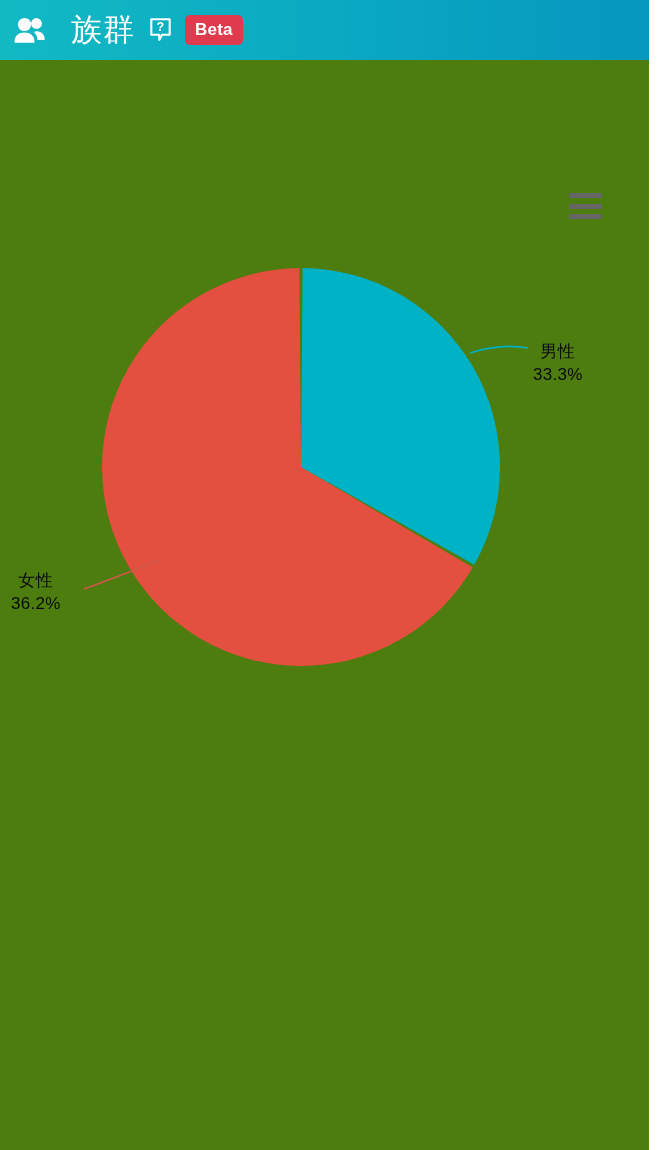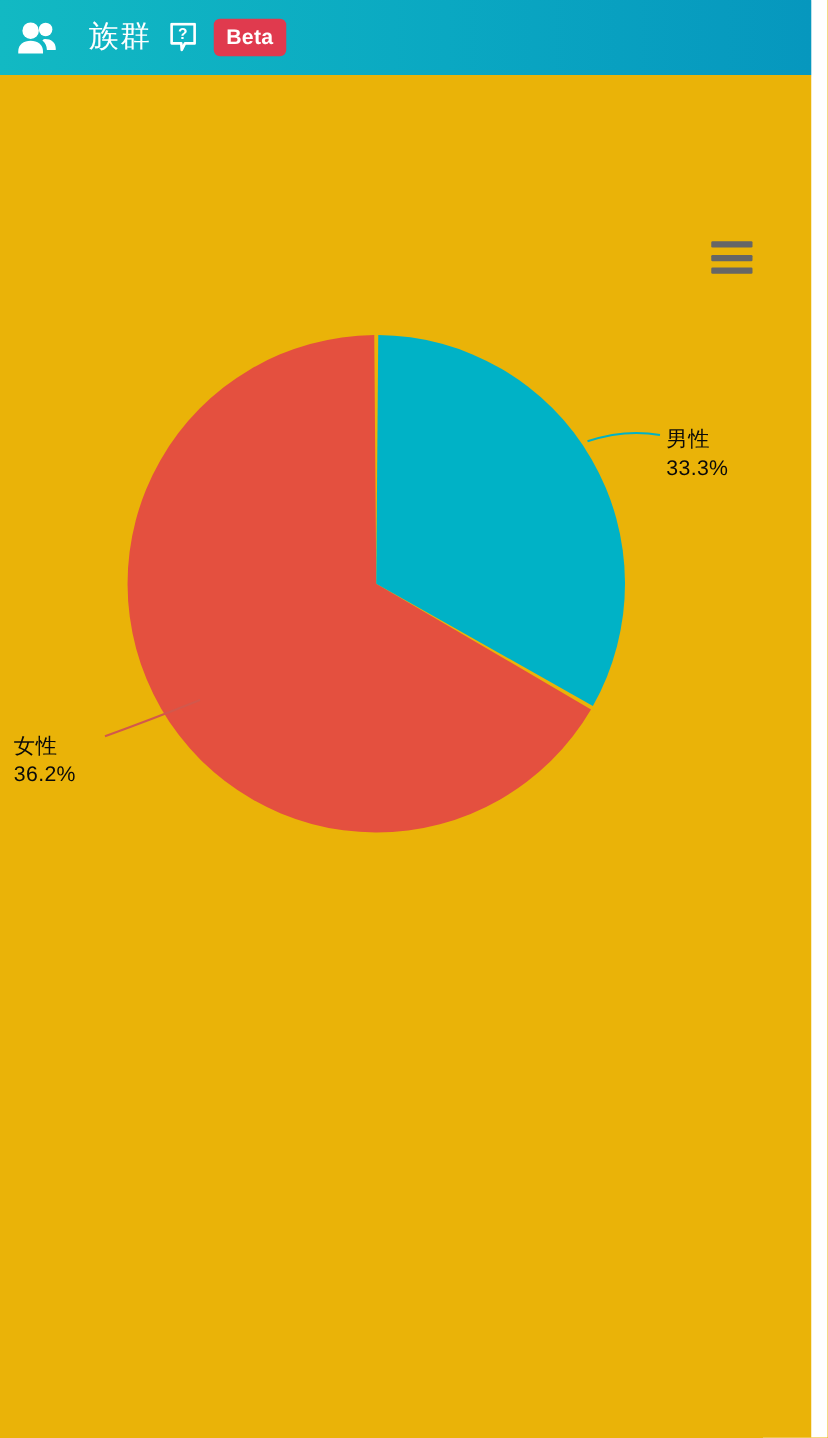--- a/index.html
+++ b/index.html
@@ -35,21 +35,21 @@
     height: 42px;
     display: flex;
     align-items: center;
     justify-content: center;
     flex: 0 0 auto;
   }
   .appbar-icon svg { display: block; }
 
   .appbar-title {
     color: #ffffff;
-    font-size: 24px;
+    font-size: 31px;
     line-height: 30px;
     margin-left: 19px;
     letter-spacing: 1px;
     white-space: nowrap;
     font-weight: 400;
     flex: 0 0 auto;
   }
 
   .help-icon {
     margin-left: 14px;
@@ -77,21 +77,22 @@
     text-align: right;
   }
 
   
   .chart-area {
     position: absolute;
     top: 60px;
     left: 0;
     width: 649px;
     height: 1090px;
-    background: #eab308;
+    background: #4d7c0f;
+    text-align: center;
   }
 
   .menu-button {
     position: absolute;
     top: 131px;
     left: 569px;
     width: 33px;
     height: 30px;
     display: flex;
     flex-direction: column;
@@ -129,21 +130,21 @@
     font-weight: 400;
     letter-spacing: 0.5px;
   }
   .pie-label .pl-value {
     display: block;
     font-weight: normal;
     letter-spacing: 0.3px;
     margin-top: 2px;
   }
   #label-male  { left: 533px; top: 281px; }
-  #label-female{ left: 11px;  top: 526px; }
+  #label-female{ left: 11px;  top: 510px; }
 </style>
 </head>
 <body>
 
 <div class="appbar">
 
   <div class="appbar-icon">
     <svg width="34" height="28" viewBox="0 0 34 28" aria-hidden="true">
       <circle cx="22.5" cy="7.5" r="5.4" fill="#ffffff"></circle>
       <circle cx="10.5" cy="8.5" r="6.6" fill="#ffffff"></circle>

